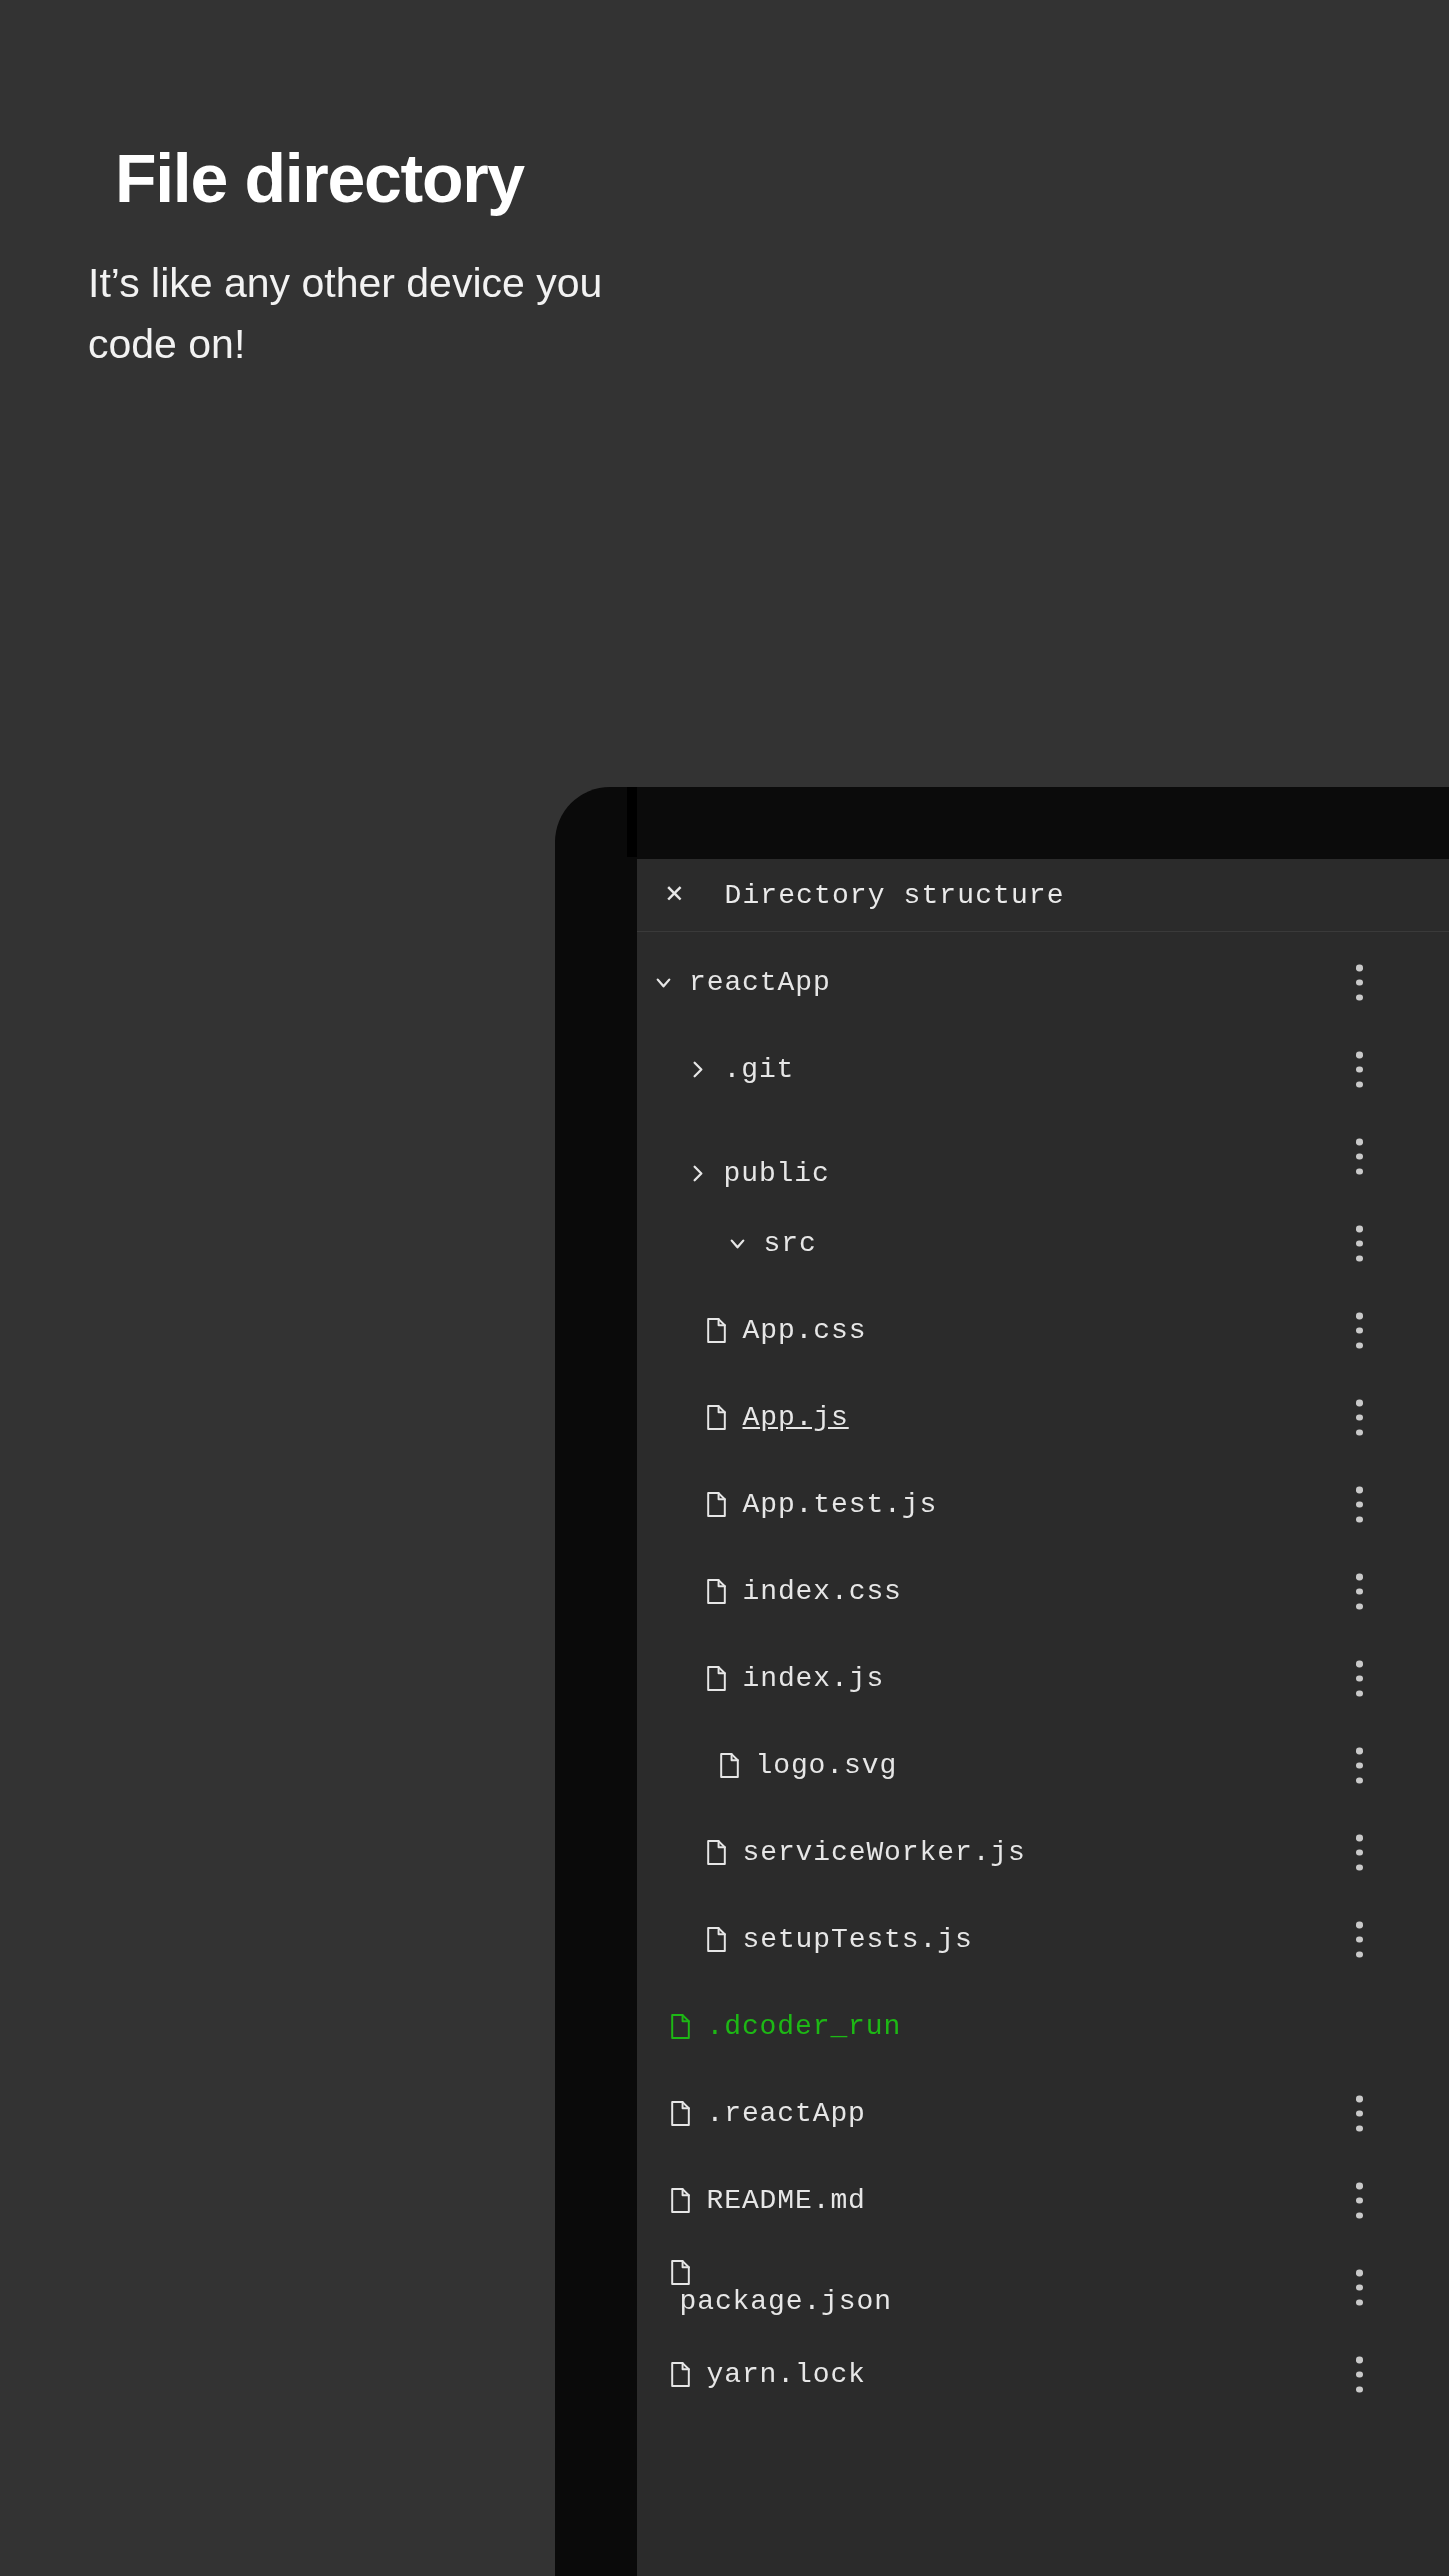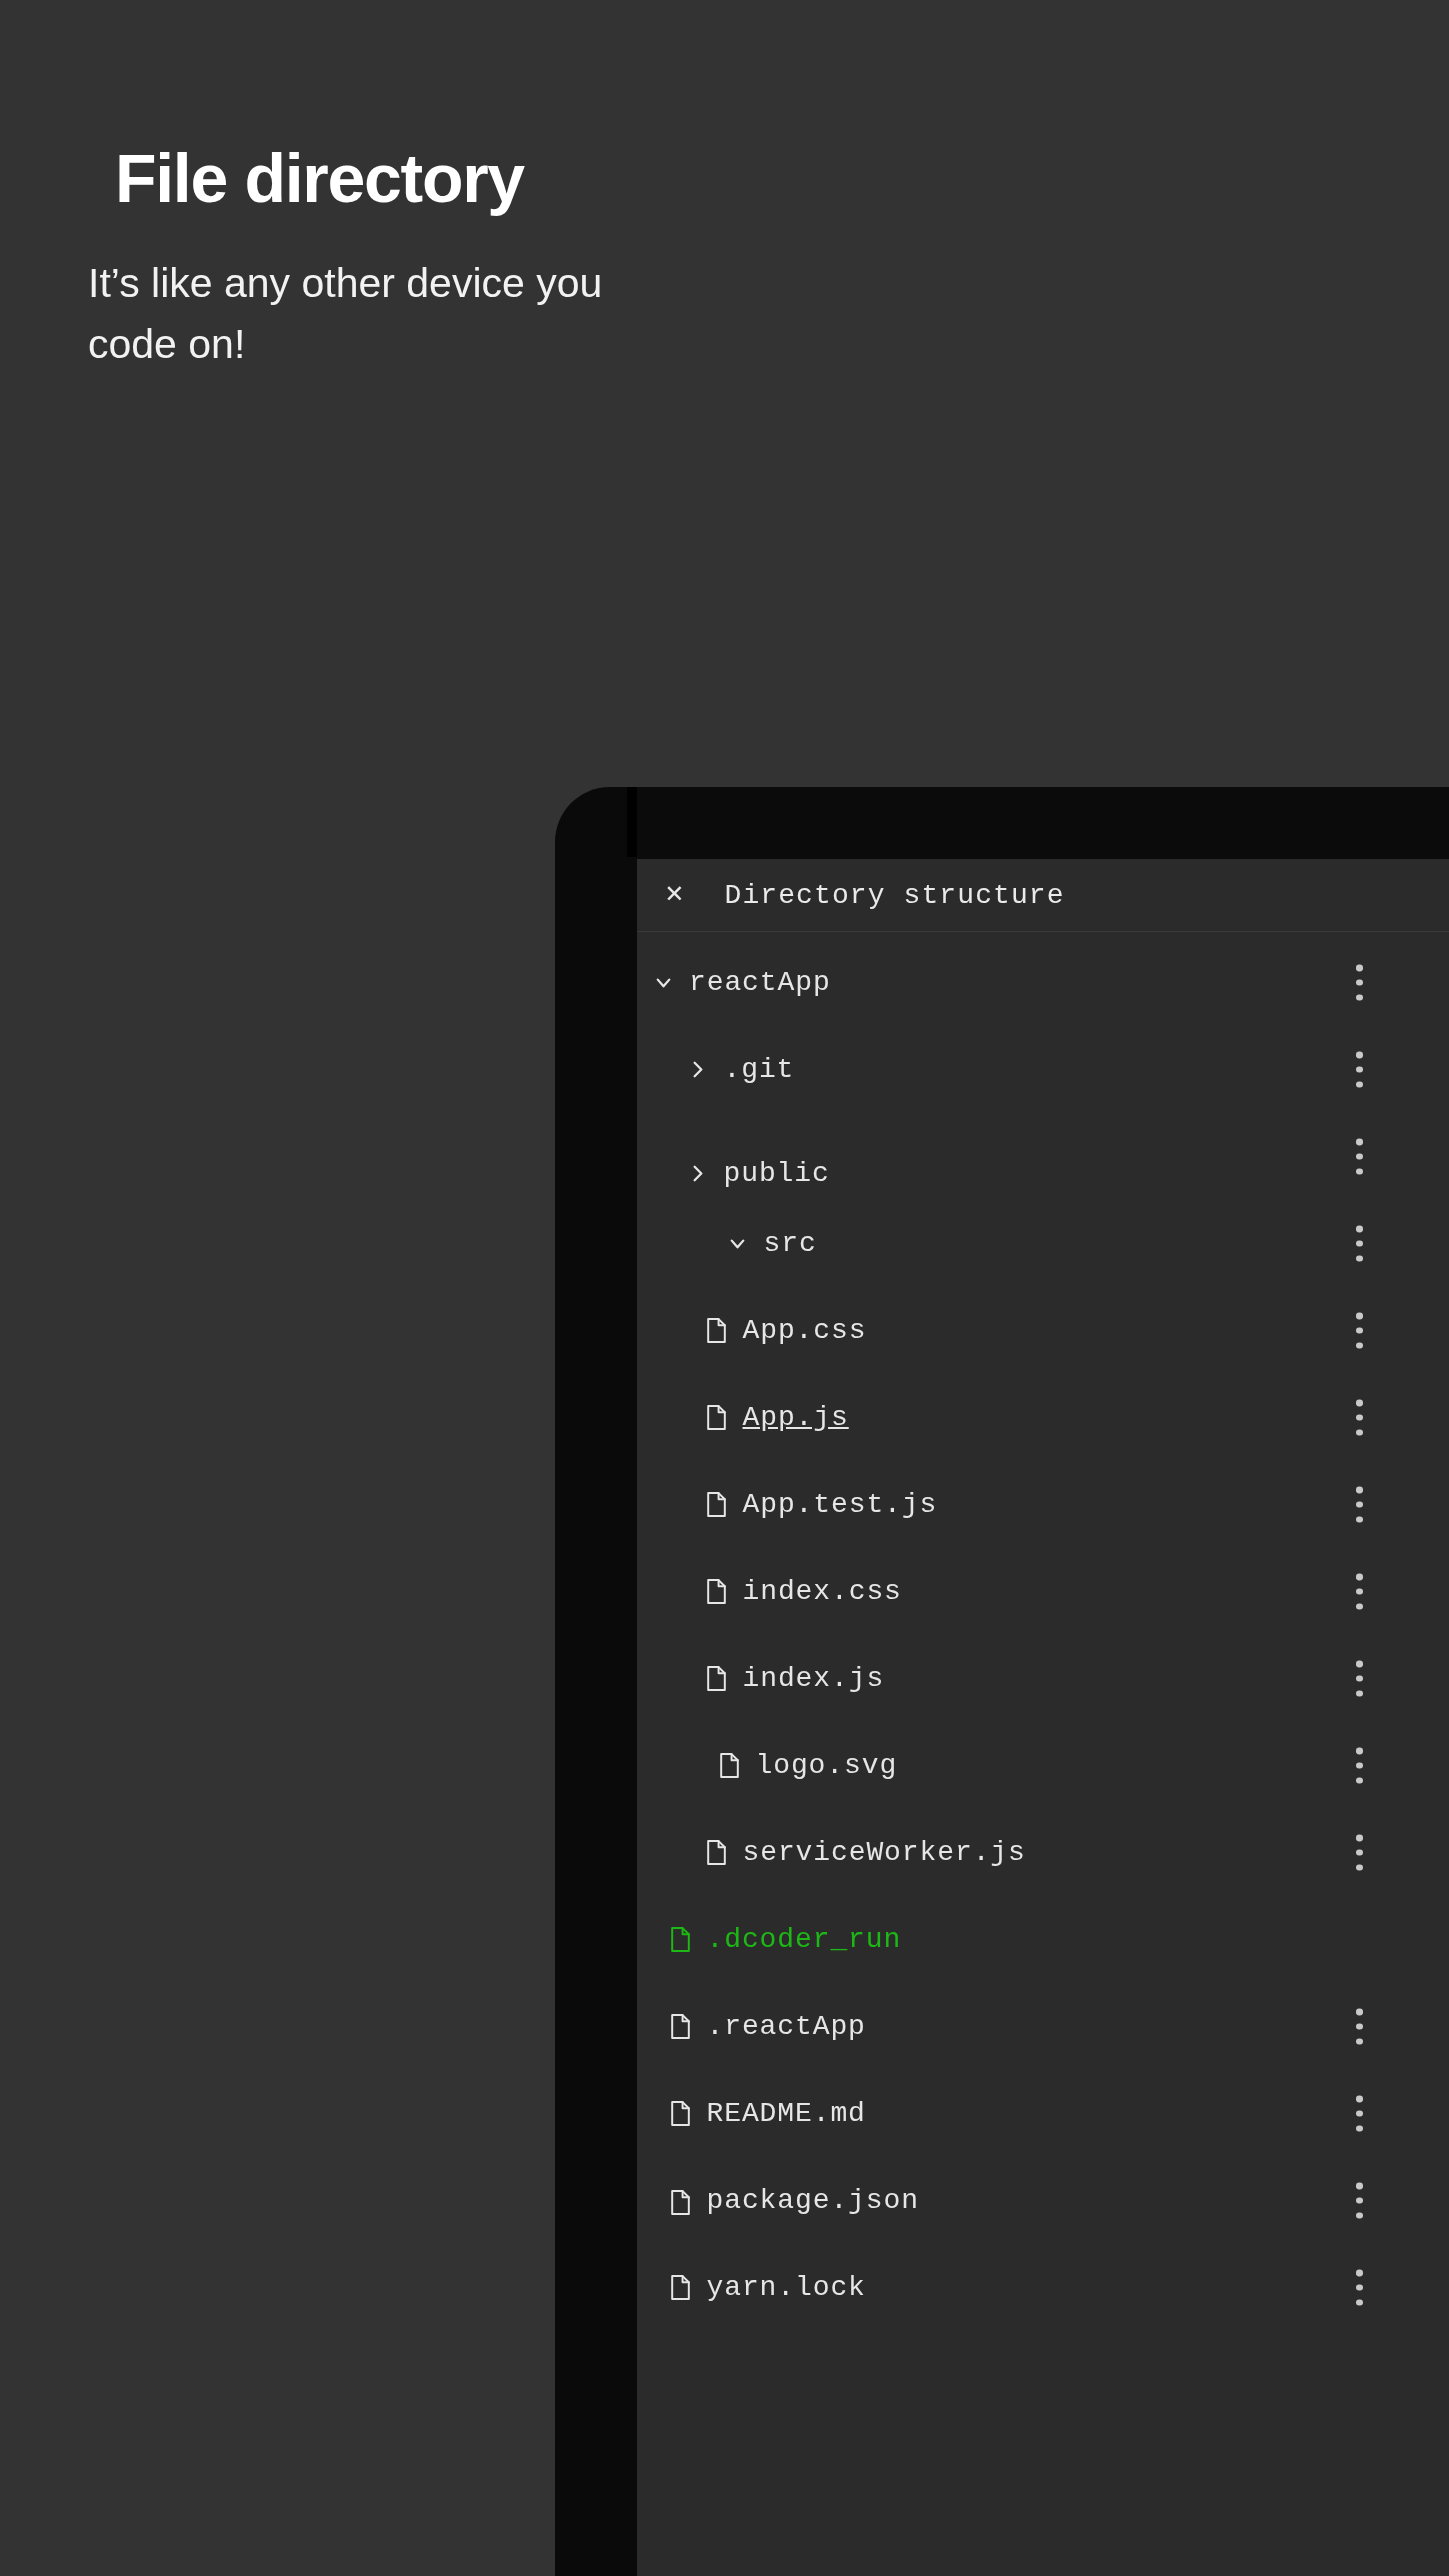--- a/index.html
+++ b/index.html
@@ -326,20 +326,36 @@
             </svg>
           </span>
           <span class="rlabel">serviceWorker.js</span>
         </div>
         <div class="kebab">
           <i></i>
           <i></i>
           <i></i>
         </div>
       </div>
+      <div class="row">
+        <div class="ind2" style="display: flex; align-items: center;">
+          <span class="ficon">
+            <svg width="25" height="27" viewBox="0 0 22 26" fill="none" stroke="currentColor" stroke-width="1.9" stroke-linejoin="round" stroke-linecap="round">
+              <path d="M3 2 h10 l6 6 v16 a0 0 0 0 1 0 0 H3 Z"></path>
+              <path d="M13 2 v6 h6"></path>
+            </svg>
+          </span>
+          <span class="rlabel">setupTests.js</span>
+        </div>
+        <div class="kebab">
+          <i></i>
+          <i></i>
+          <i></i>
+        </div>
+      </div>
       <div class="row green">
         <div class="ind-file0" style="display: flex; align-items: center;">
           <span class="ficon">
             <svg width="25" height="27" viewBox="0 0 22 26" fill="none" stroke="currentColor" stroke-width="1.9" stroke-linejoin="round" stroke-linecap="round">
               <path d="M3 2 h10 l6 6 v16 a0 0 0 0 1 0 0 H3 Z"></path>
               <path d="M13 2 v6 h6"></path>
             </svg>
           </span>
           <span class="rlabel">.dcoder_run</span>
         </div>
@@ -370,21 +386,21 @@
           </span>
           <span class="rlabel">README.md</span>
         </div>
         <div class="kebab">
           <i></i>
           <i></i>
           <i></i>
         </div>
       </div>
       <div class="row">
-        <div class="ind-file0" style="display: flex; align-items: flex-end;">
+        <div class="ind-file0" style="display: flex; align-items: flex-start; flex-direction: column;">
           <span class="ficon">
             <svg width="25" height="27" viewBox="0 0 22 26" fill="none" stroke="currentColor" stroke-width="1.9" stroke-linejoin="round" stroke-linecap="round">
               <path d="M3 2 h10 l6 6 v16 a0 0 0 0 1 0 0 H3 Z"></path>
               <path d="M13 2 v6 h6"></path>
             </svg>
           </span>
           <span class="rlabel">package.json</span>
         </div>
         <div class="kebab">
           <i></i>

